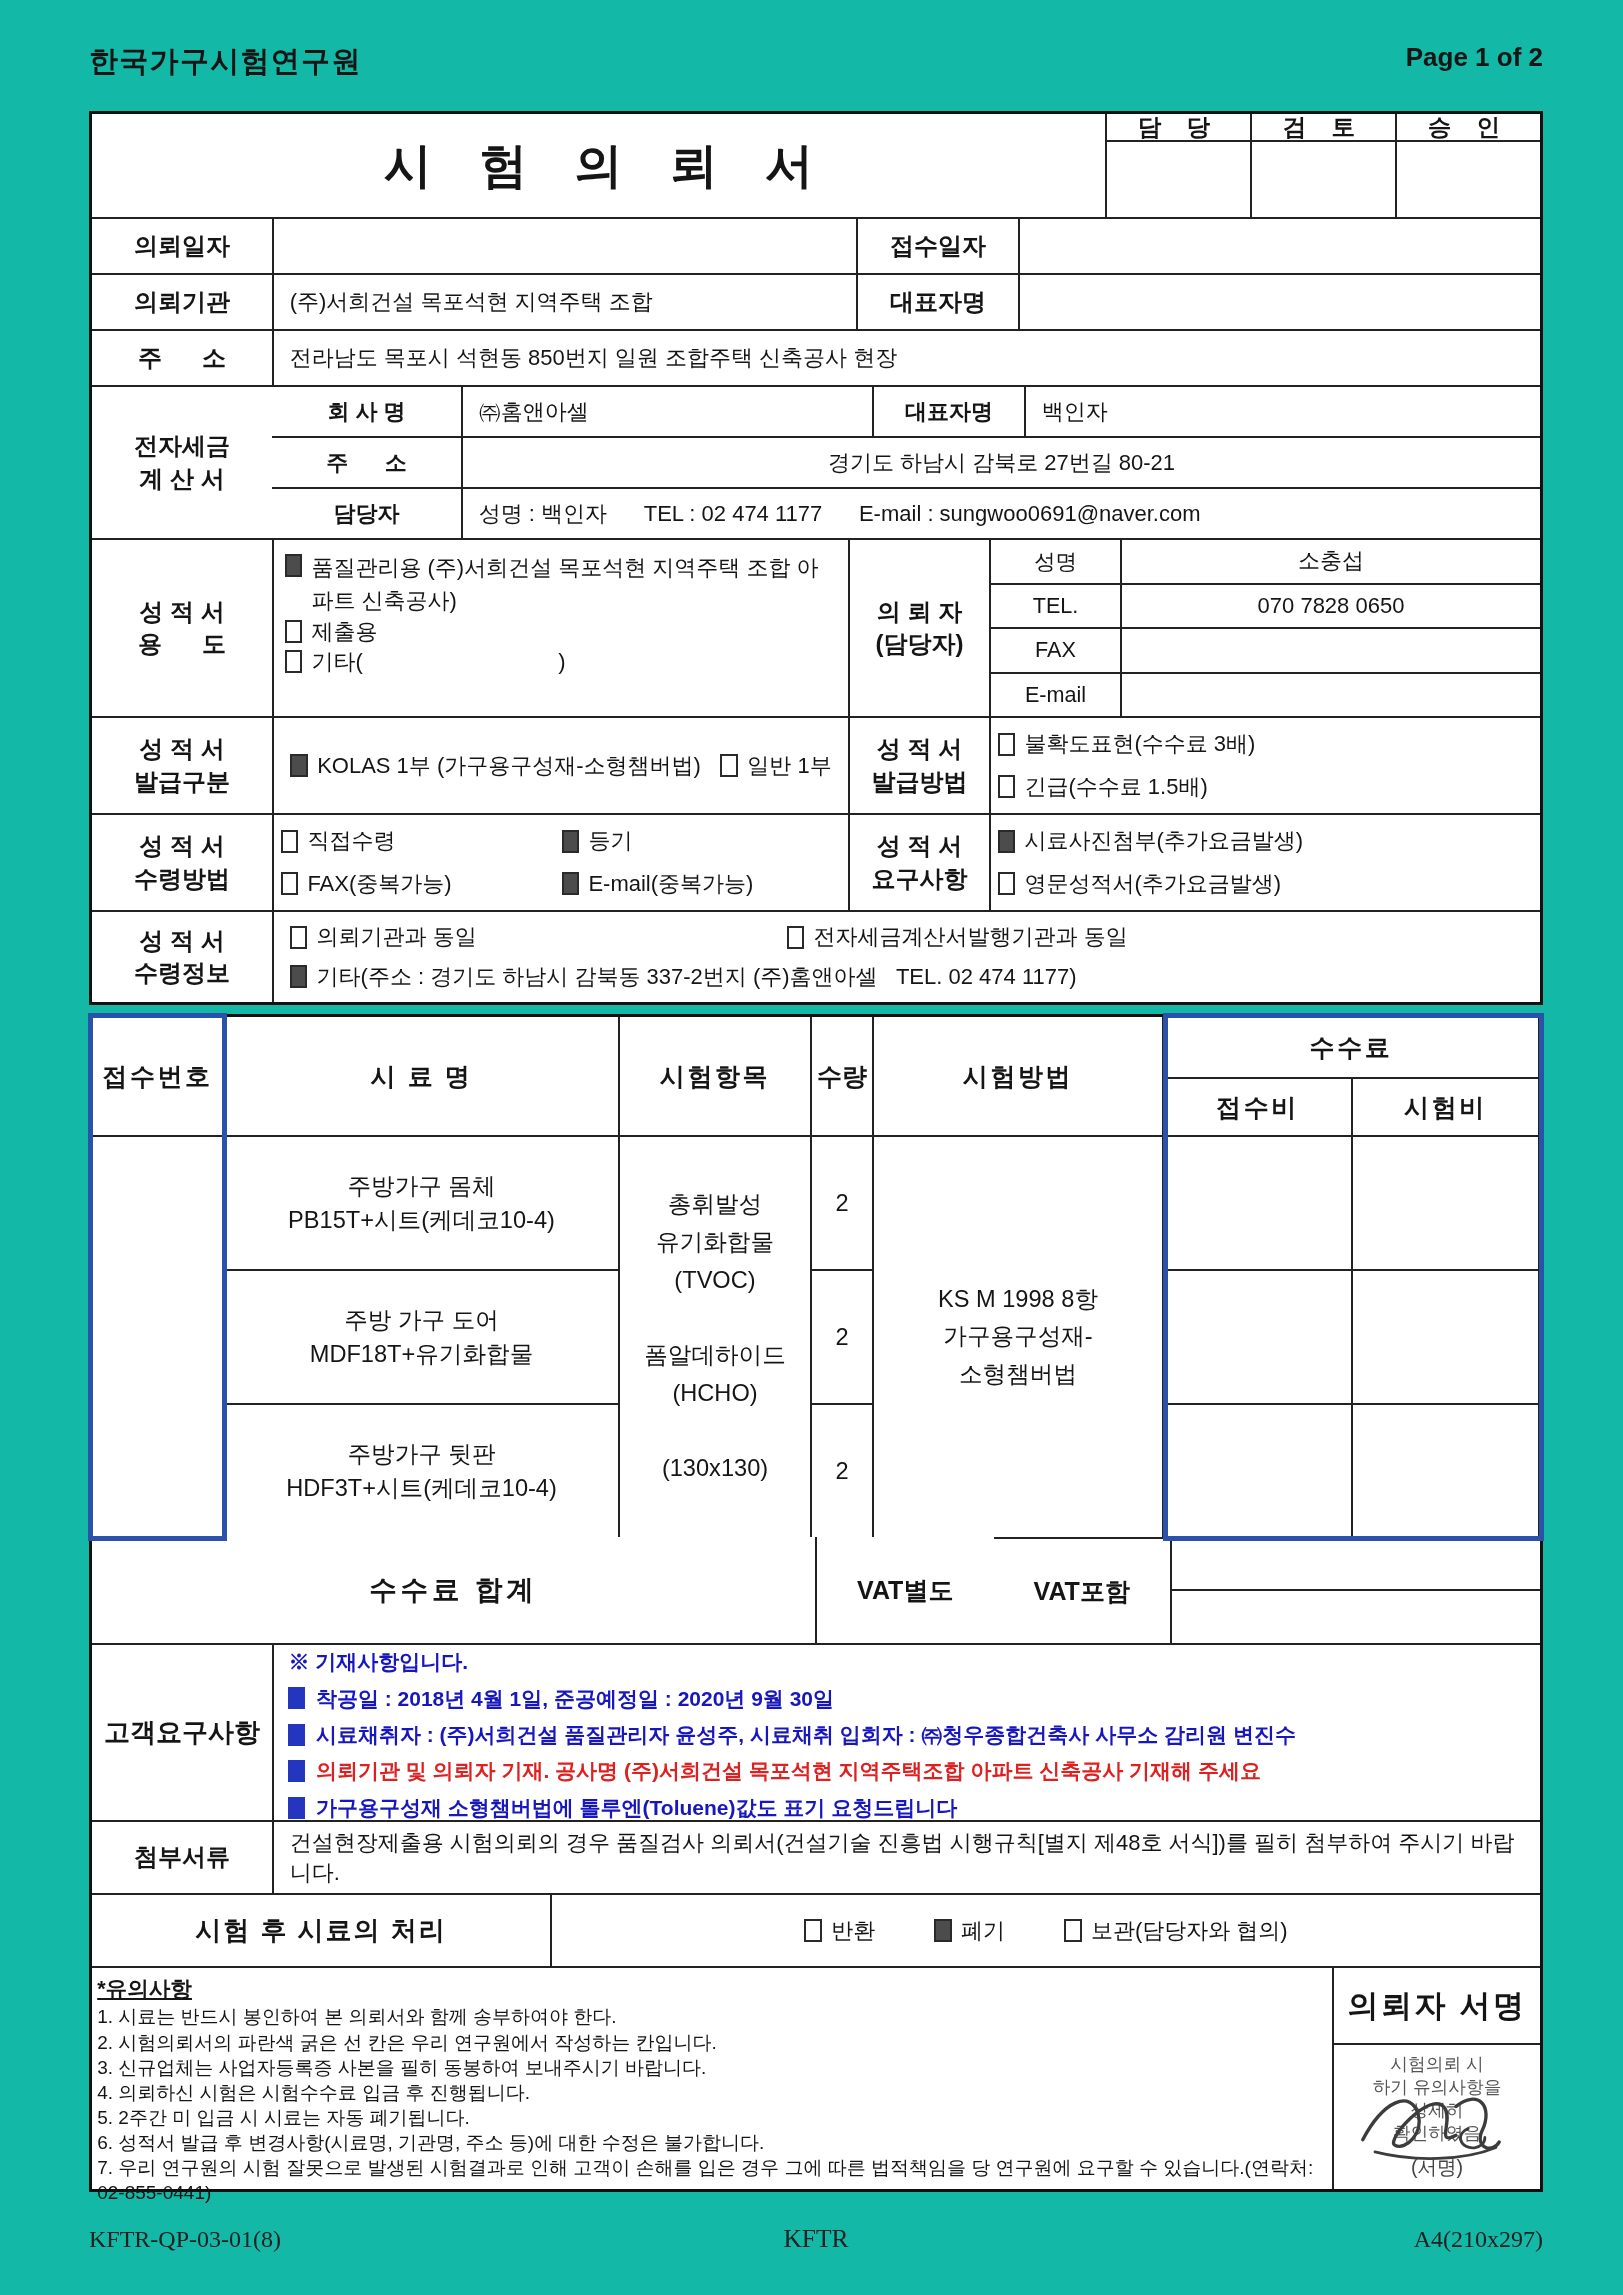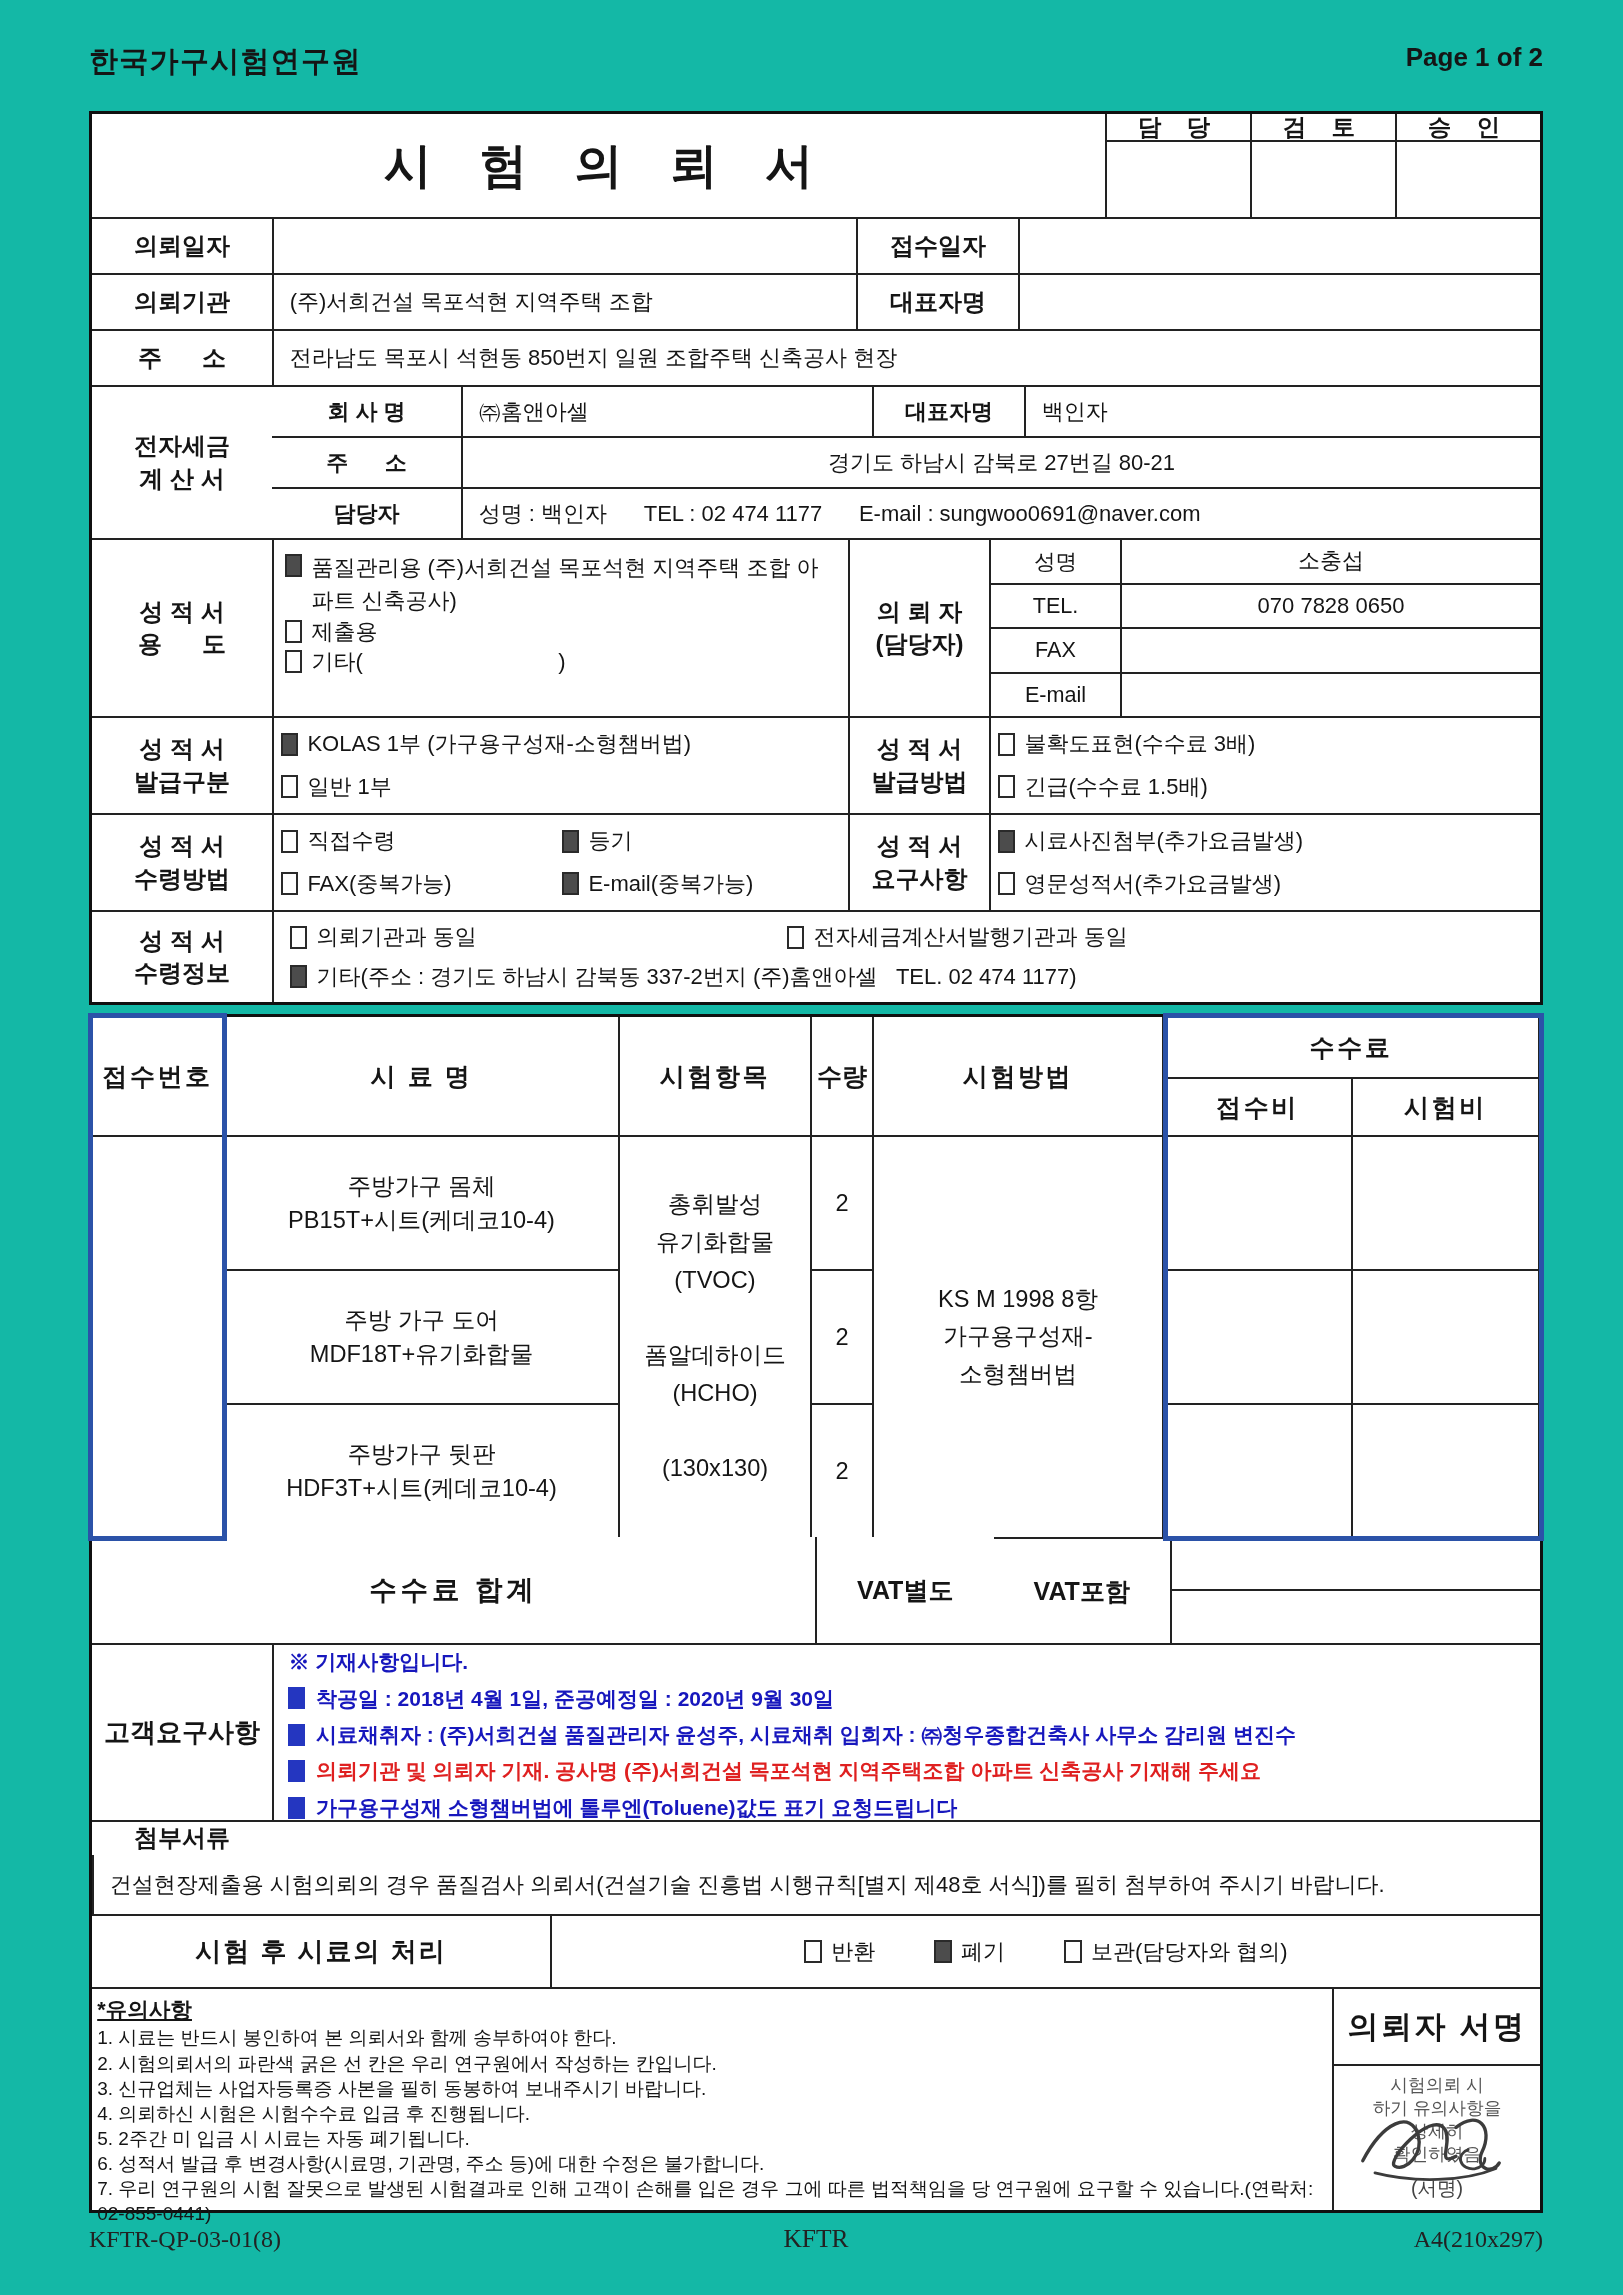--- a/index.html
+++ b/index.html
@@ -214,21 +214,21 @@
             </div>
           </div>
         </div>
       </div>
 
       <div class="sec" style="height:97px;">
         <div class="c lab" style="width:180px;">
           <span><span>성 적 서</span><br><span>발급구분</span></span>
         </div>
         <div class="c" style="width:576px;align-items:stretch;">
-          <div style="display:flex;flex-direction:column;justify-content:space-around;padding:5.2px 6.5px;width:100%;">
+          <div style="display:flex;flex-direction:row;justify-content:space-around;padding:5.2px 6.5px;width:100%;">
             <div class="optline">
                 <span class="cb filled"></span>
                 <span>KOLAS 1부 (가구용구성재-소형챔버법)</span>
               </div>
             <div class="optline">
                 <span class="cb"></span>
                 <span>일반 1부</span>
               </div>
           </div>
         </div>
@@ -413,21 +413,21 @@
                 <span>의뢰기관 및 의뢰자 기재. 공사명 (주)서희건설 목포석현 지역주택조합 아파트 신축공사 기재해 주세요</span>
               </div>
             <div class="custline">
                 <span class="cbsq"></span>
                 <span>가구용구성재 소형챔버법에 톨루엔(Toluene)값도 표기 요청드립니다</span>
               </div>
           </div>
         </div>
       </div>
 
-      <div class="sec" style="height:94px;flex-direction:column;">
+      <div class="sec" style="height:73px;">
         <div class="c lab" style="width:180px;">첨부서류</div>
         <div class="c val left" style="flex:1;line-height:1.35;padding-right:6.5px;">건설현장제출용 시험의뢰의 경우 품질검사 의뢰서(건설기술 진흥법 시행규칙[별지 제48호 서식])를 필히 첨부하여 주시기 바랍니다.</div>
       </div>
 
       <div class="sec" style="height:73px;">
         <div class="c lab" style="width:458px;font-size:26px;letter-spacing:2px;">시험 후 시료의 처리</div>
         <div class="c" style="flex:1;">
           <div style="display:flex;gap:59px;align-items:center;">
             <div class="optline">
                 <span class="cb"></span>

